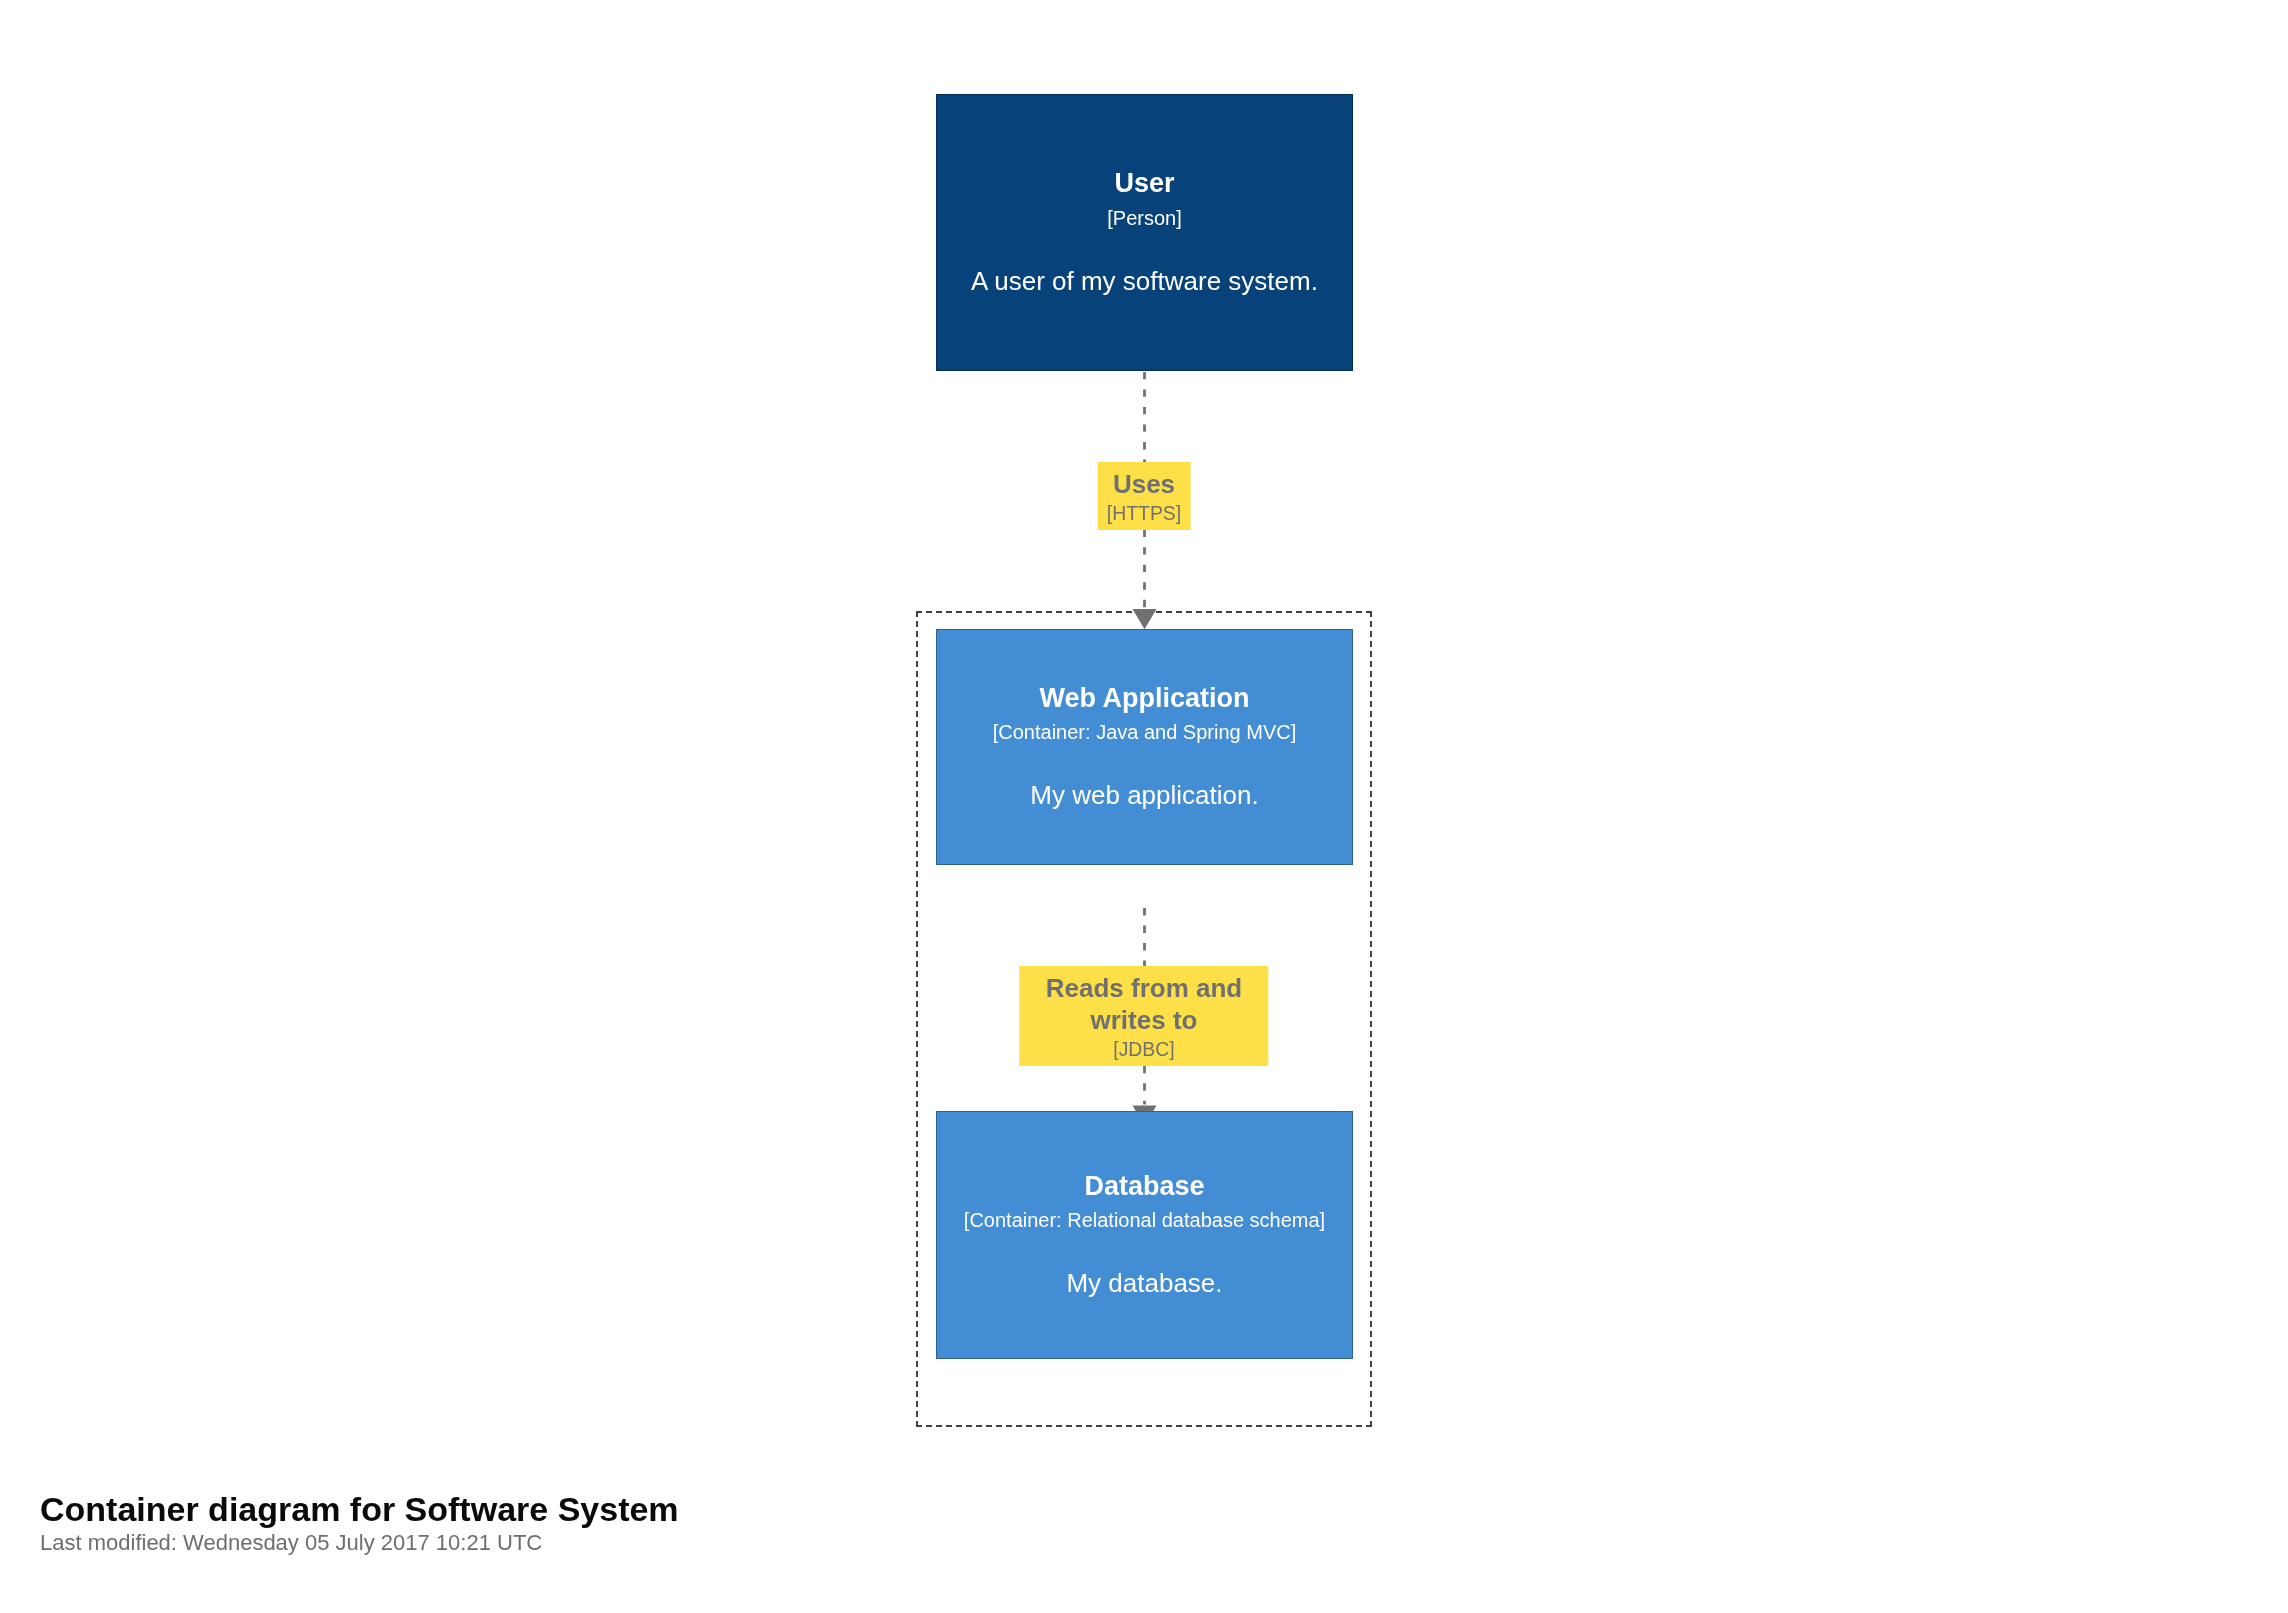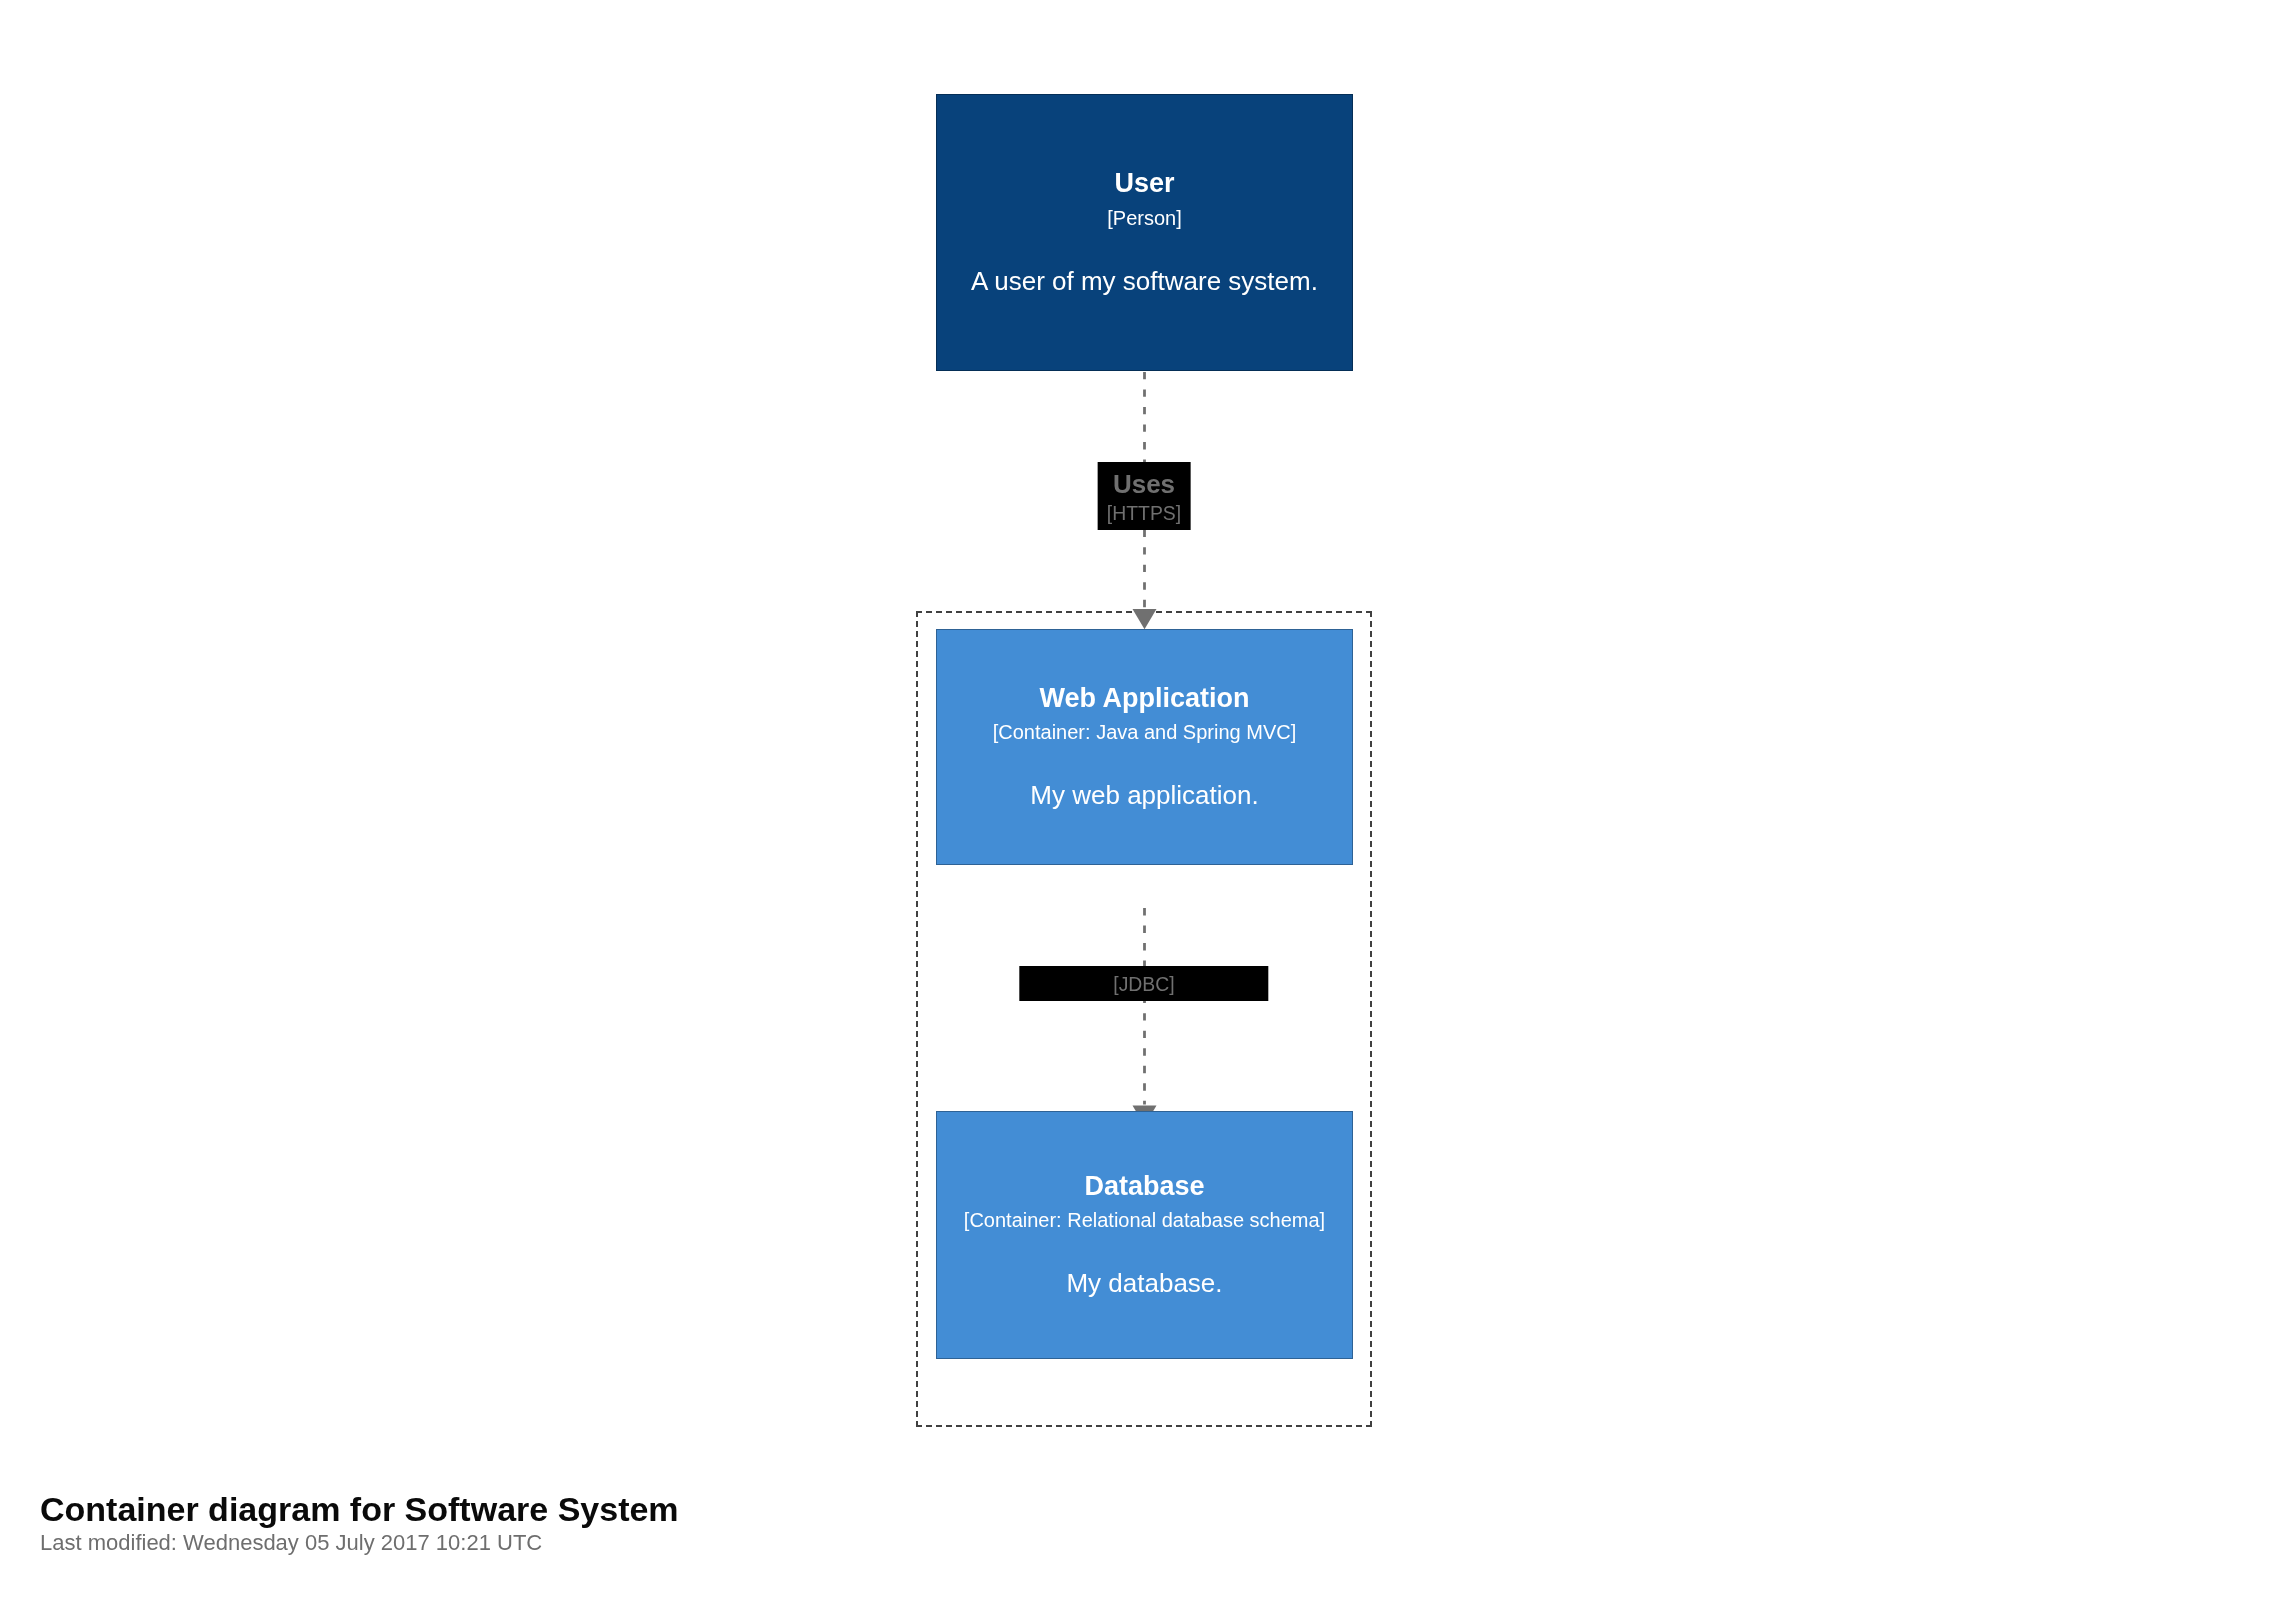--- a/index.html
+++ b/index.html
@@ -34,21 +34,21 @@
     box-sizing:border-box;
     z-index:1;
     background:transparent;
   }
   
   svg.connectors{position:absolute;left:0;top:0;z-index:2;}
   
   .rel-label{
     position:absolute;left:1144px;transform:translateX(-50%);
     text-align:center;color:#707070;
-    background:#000000;padding:5.5px 9.2px;
+    background:#fde047;padding:5.5px 9.2px;
     z-index:3;
   }
   #rel-label-uses{top:462px;}
   #rel-label-reads{top:966px;width:231px;}
   .rel-name{font-size:26px;font-weight:700;line-height:1.25;}
   .rel-meta{font-size:19.4px;margin-top:2.8px;line-height:1.1;}
   
   .footer{position:absolute;left:40px;top:1490px;z-index:5;}
   .footer-title{font-size:34px;font-weight:700;color:#0a0a0a;line-height:1.15;}
   .footer-sub{font-size:22px;color:#6e6e6e;line-height:27px;}
@@ -81,20 +81,21 @@
   <div class="rel-meta">[HTTPS]</div>
 </div>
 
 <div class="node container-box" id="node-web-application">
   <div class="node-name">Web Application</div>
   <div class="node-meta">[Container: Java and Spring MVC]</div>
   <div class="node-desc">My web application.</div>
 </div>
 
 <div class="rel-label" id="rel-label-reads">
+  <div class="rel-name">Reads from and writes to</div>
   <div class="rel-meta">[JDBC]</div>
 </div>
 
 <div class="node container-box" id="node-database">
   <div class="node-name">Database</div>
   <div class="node-meta">[Container: Relational database schema]</div>
   <div class="node-desc">My database.</div>
 </div>
 
 <div class="footer">

